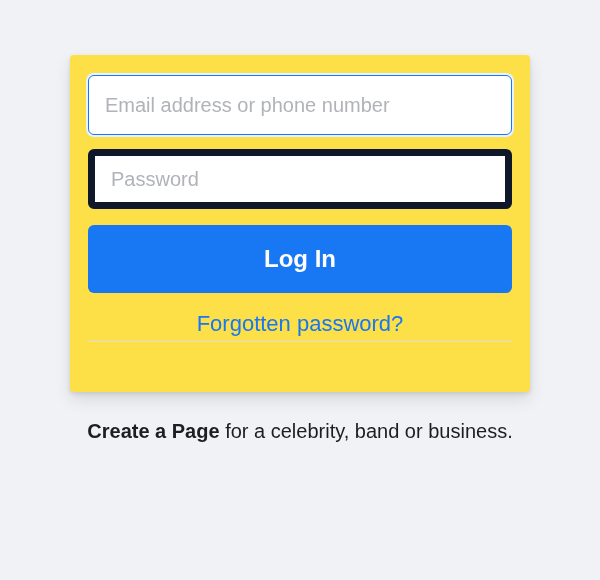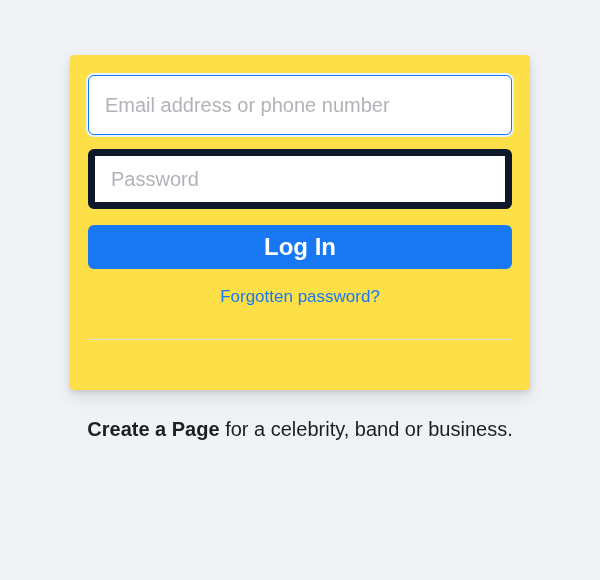--- a/index.html
+++ b/index.html
@@ -40,36 +40,36 @@
     }
     .input-field::placeholder {
       color: #b0b3b8;
     }
     .input-field.focused {
       border: 1px solid #1877f2;
       box-shadow: 0 0 0 2px #e7f3ff;
     }
     .login-btn {
       width: 100%;
-      height: 44px;
+      height: 68px;
       background: #1877f2;
       border: none;
       border-radius: 6px;
       color: #fff;
       font-size: 24px;
       font-weight: bold;
       cursor: pointer;
       margin-top: 2px;
     }
     .forgot-link {
       color: #1877f2;
-      font-size: 17px;
+      font-size: 22px;
       text-decoration: none;
       margin-top: 18px;
-      margin-bottom: 32px;
+      margin-bottom: 4px;
       cursor: pointer;
     }
     .divider {
       width: 100%;
       height: 1px;
       background: #dadde1;
       margin-bottom: 26px;
     }
     .create-btn {
       background: #42b72a;

